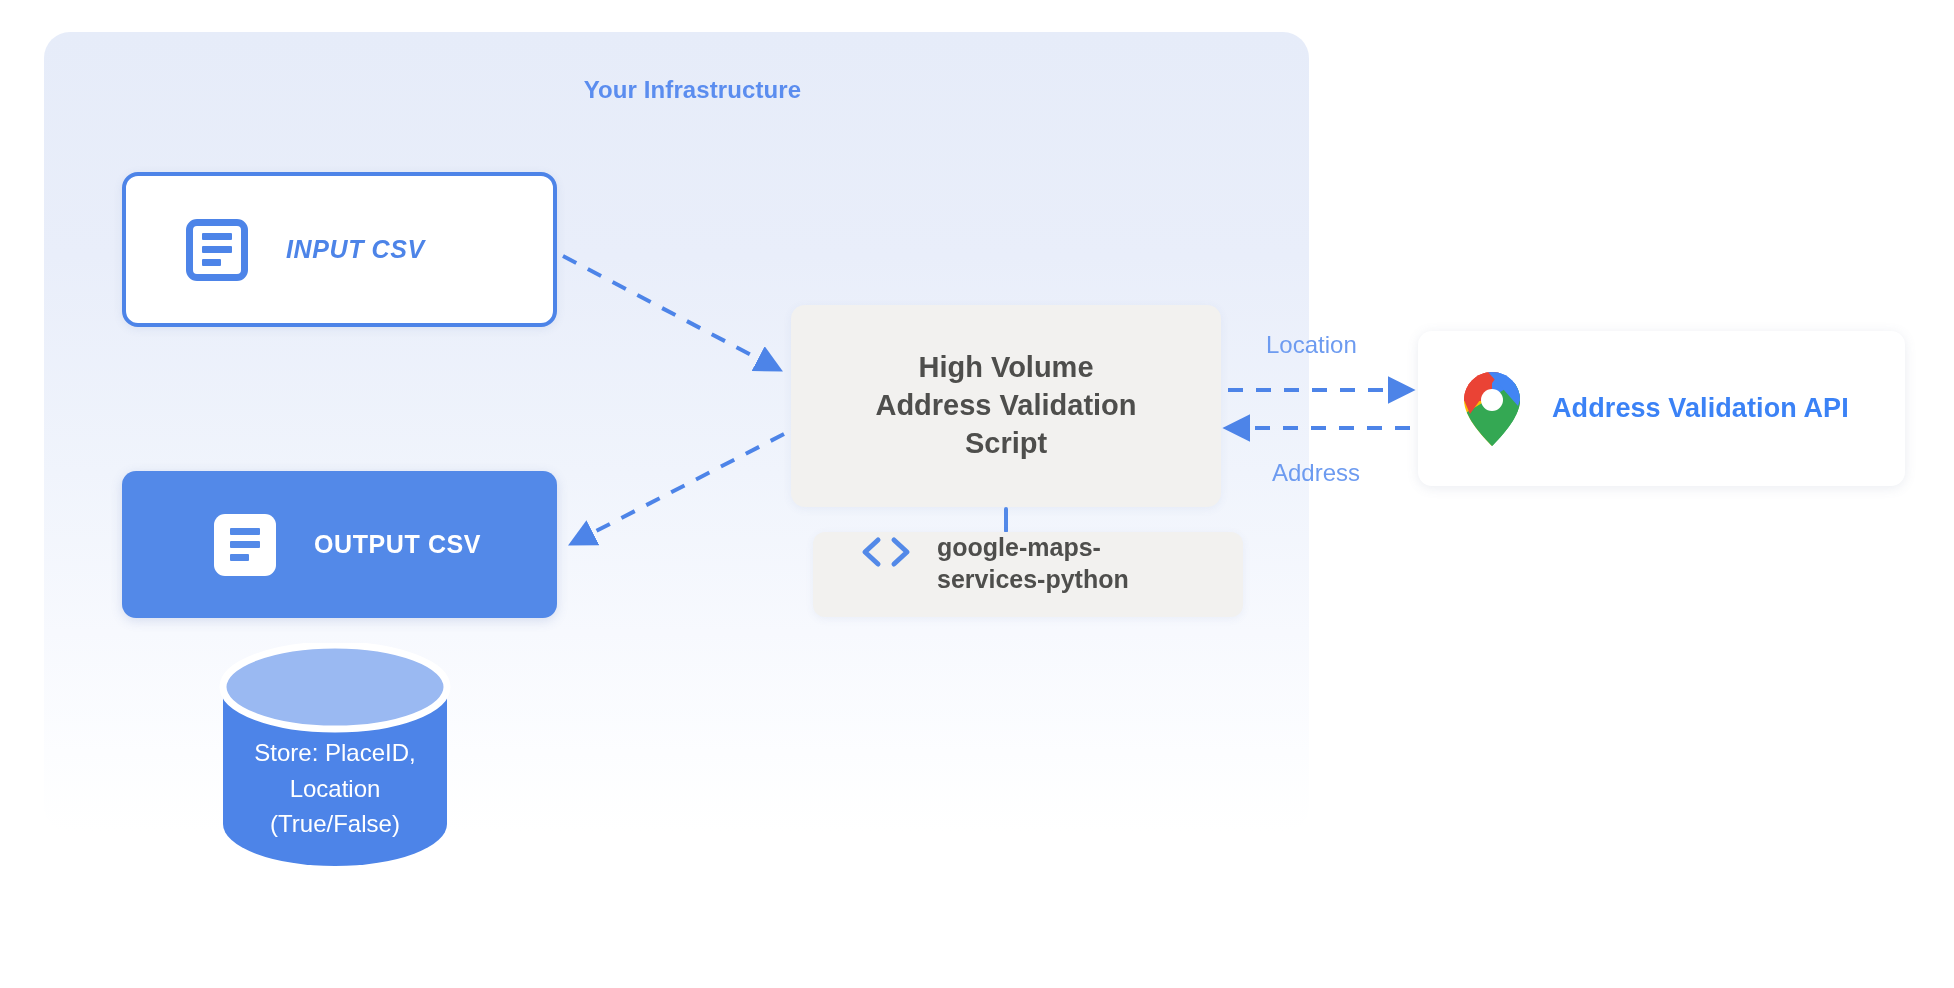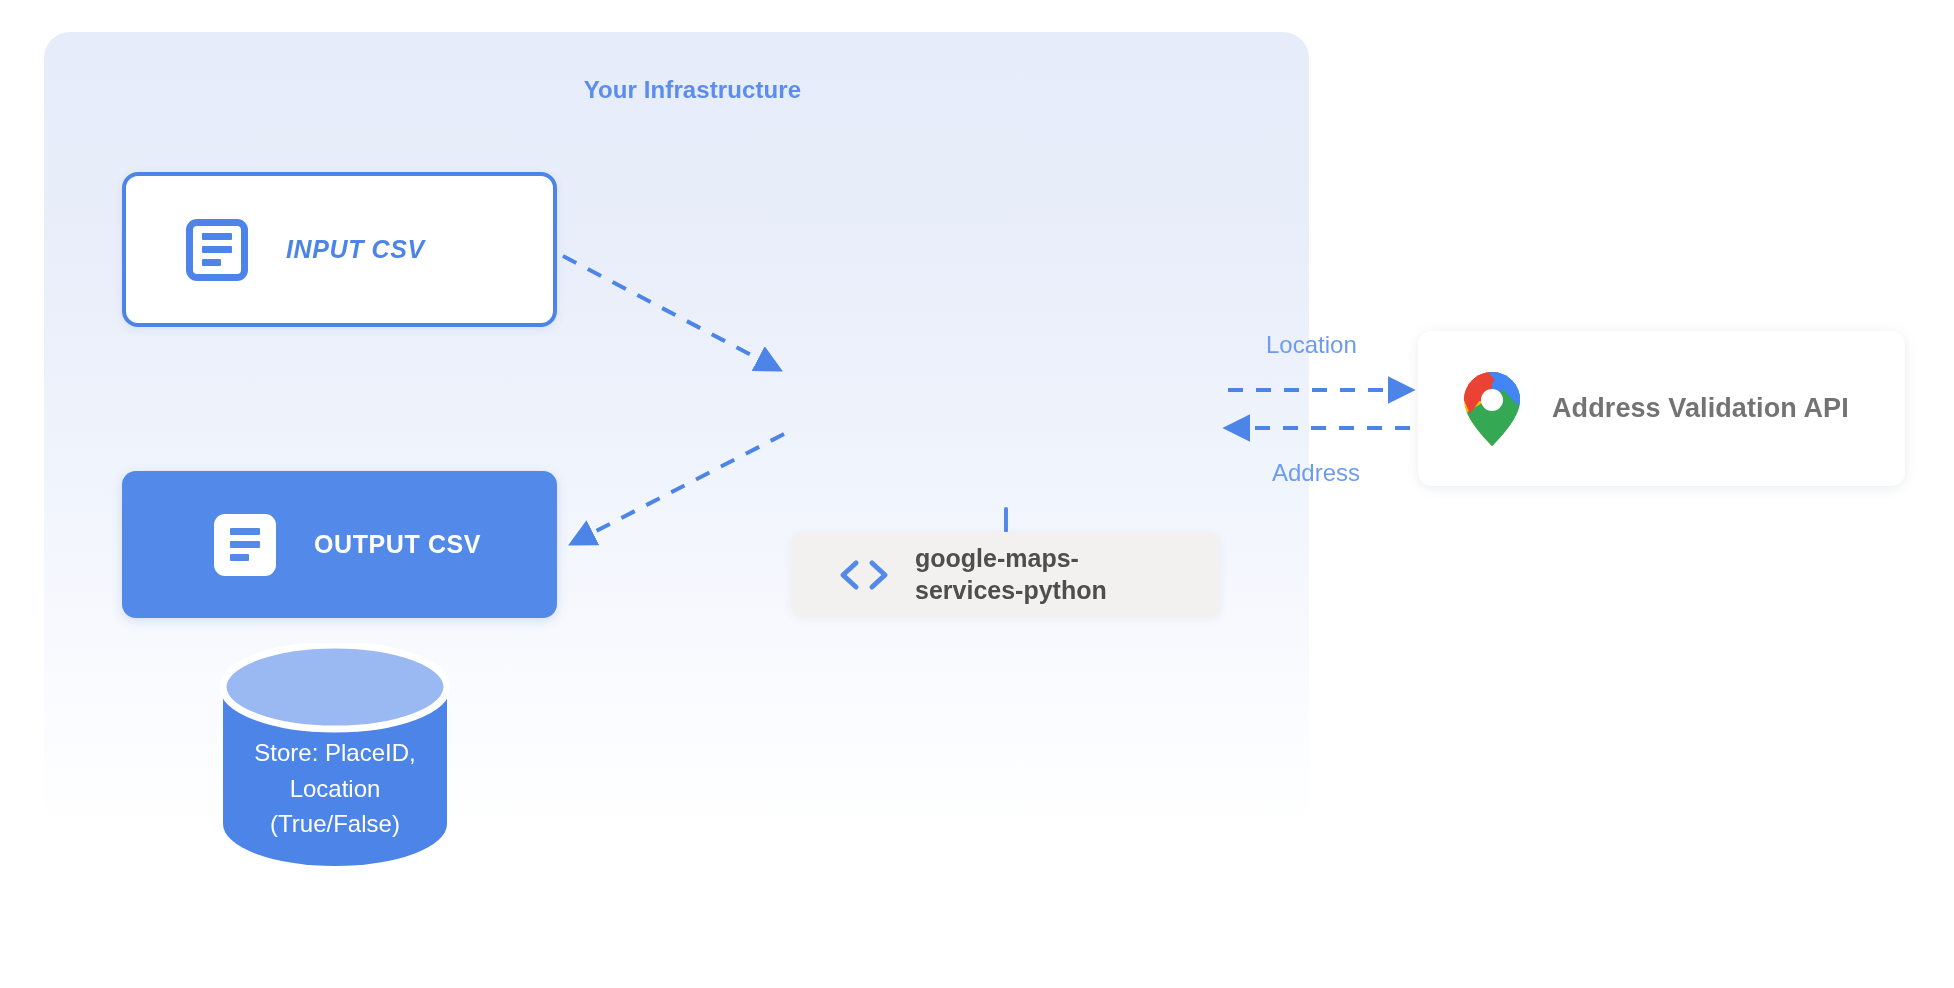--- a/index.html
+++ b/index.html
@@ -177,28 +177,28 @@
     top: 507px;
     width: 4px;
     height: 26px;
     background: #5389e8;
     border-radius: 2px;
   }
 
   
   .lib-box {
     position: absolute;
-    left: 791px;
+    left: 813px;
     top: 532px;
     width: 430px;
     height: 85px;
     background: #f2f1ef;
     border-radius: 12px;
     display: flex;
-    align-items: center;
+    align-items: flex-start;
     padding-left: 44px;
     box-sizing: border-box;
     box-shadow: 0 2px 9px rgba(70,100,170,0.07);
   }
   .code-icon {
     flex: none;
     width: 58px;
     height: 40px;
     position: relative;
   }
@@ -221,21 +221,21 @@
     border-radius: 14px;
     display: flex;
     align-items: center;
     padding-left: 42px;
     box-sizing: border-box;
     box-shadow: 0 2px 12px rgba(90,110,150,0.13);
   }
   .api-box .label {
     font-size: 27px;
     font-weight: bold;
-    color: #737373;
+    color: #3b82f6;
     margin-left: 28px;
     letter-spacing: 0.1px;
   }
   .maps-pin { flex: none; width: 64px; height: 78px; }
 
   
   .db {
     position: absolute;
     left: 215px;
     top: 643px;
@@ -322,20 +322,25 @@
       <path d="M8,44 L8,181 A112,42 0 0 0 232,181 L232,44 Z" fill="#4d84e8"></path>
       <ellipse cx="120" cy="44" rx="112" ry="42" fill="#9ab9f2" stroke="#ffffff" stroke-width="7"></ellipse>
     </svg>
     <div class="db-label">
       <div>Store: PlaceID,</div>
       <div>Location</div>
       <div>(True/False)</div>
     </div>
   </div>
 
+  <div class="script-box">
+    <div class="line">High Volume</div>
+    <div class="line">Address Validation</div>
+    <div class="line">Script</div>
+  </div>
 
   <div class="connector"></div>
 
   <div class="lib-box">
     <span class="code-icon">
       <svg width="58" height="40" viewBox="0 0 58 40">
         <path d="M21,8 L8,20 L21,32" fill="none" stroke="#5389e8" stroke-width="5" stroke-linecap="round" stroke-linejoin="round"></path>
         <path d="M37,8 L50,20 L37,32" fill="none" stroke="#5389e8" stroke-width="5" stroke-linecap="round" stroke-linejoin="round"></path>
       </svg>
     </span>

